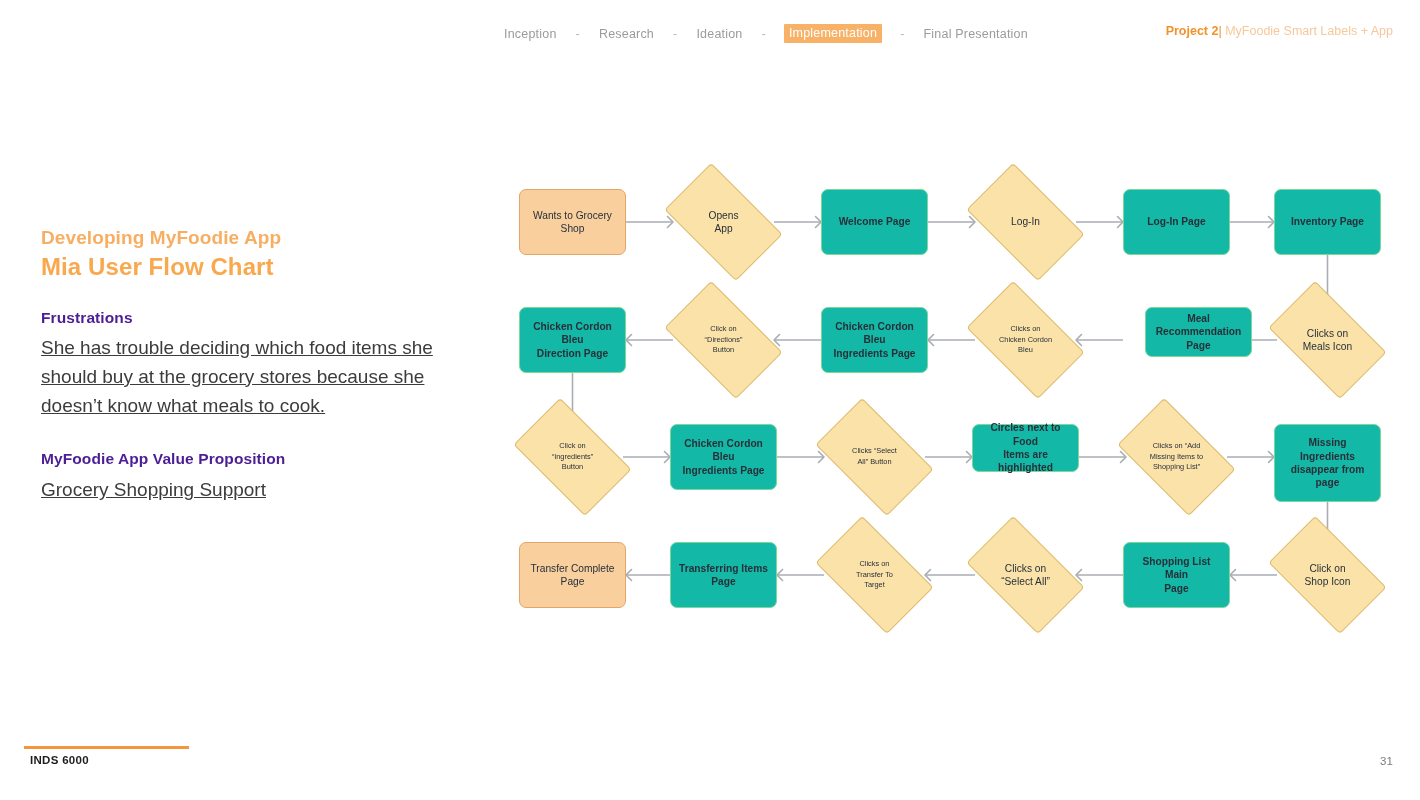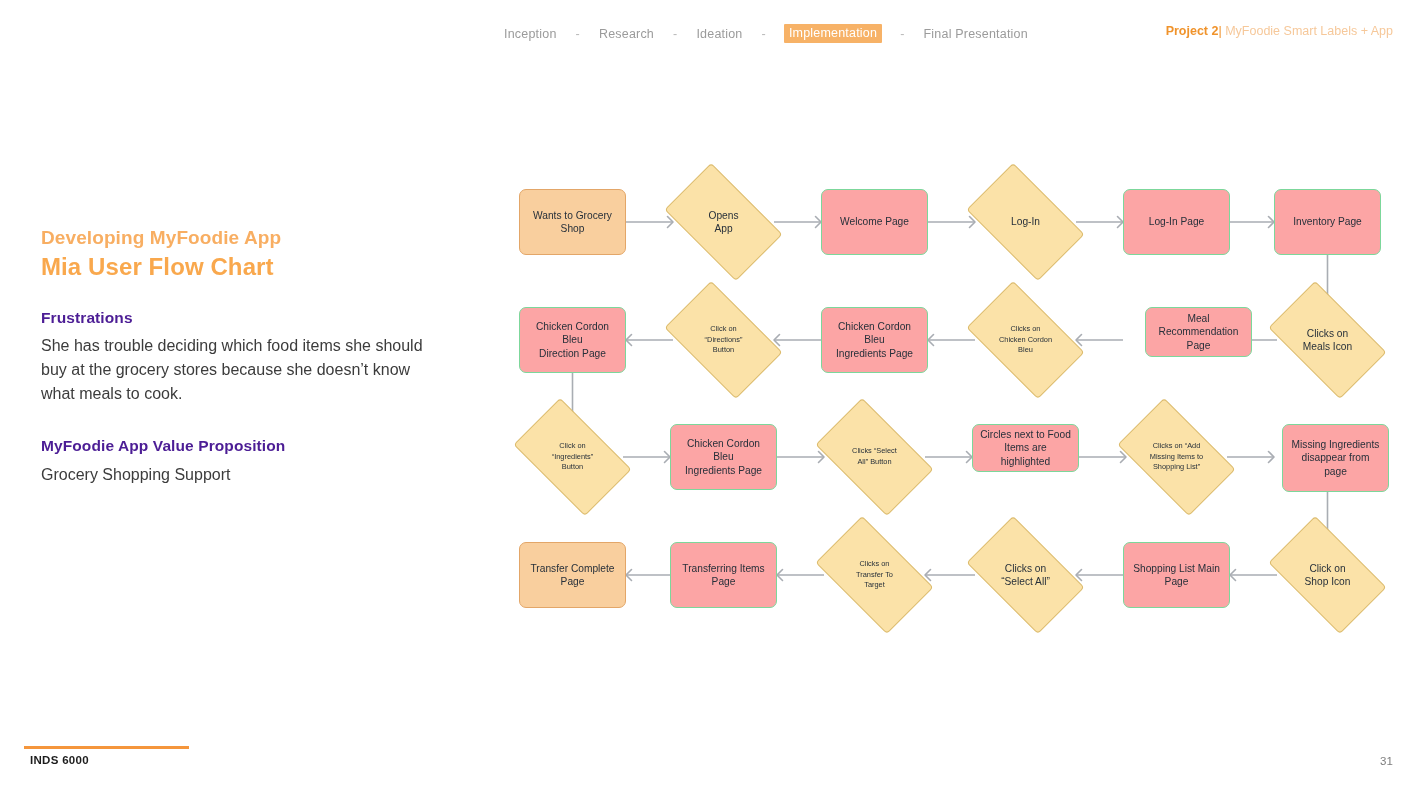--- a/index.html
+++ b/index.html
@@ -16,34 +16,34 @@
   .phase{padding:0 1px;}
   .phase.active{background:#f7b267;color:#ffffff;padding:2px 5px 3px 5px;border-radius:1px;}
   .projlabel{position:absolute;right:27px;top:0;font-size:12.5px;color:#f6c89a;white-space:nowrap;}
   .projlabel b{color:#f0932b;font-weight:700;}
   .projlabel .bar{color:#f0932b;}
   
   .leftcol{position:absolute;left:41px;top:226px;width:420px;}
   .eyebrow{font-size:19px;color:#f8ae62;font-weight:600;letter-spacing:.1px;line-height:1.25;}
   .bigtitle{font-size:24px;color:#f9a84d;font-weight:700;letter-spacing:.1px;margin-top:2px;line-height:1.25;}
   .sechead{font-size:15.5px;font-weight:700;color:#4c1d95;margin-top:27px;letter-spacing:.1px;}
-  .secbody{font-size:16px;color:#3c3c3c;line-height:1.52;margin-top:7px;max-width:400px;}
+  .secbody{font-size:19px;color:#3c3c3c;line-height:1.52;margin-top:7px;max-width:400px;text-decoration:underline;}
   .sechead.vp{margin-top:30px;}
   .secbody.vp{margin-top:8px;}
   
   .footrule{position:absolute;left:24px;top:746px;width:165px;height:2.5px;background:#f5963c;}
   .footlabel{position:absolute;left:30px;top:754px;font-size:11.5px;font-weight:700;color:#1d1d1d;letter-spacing:.3px;}
   .pagenum{position:absolute;left:1380px;top:755px;font-size:11.5px;color:#7d7d7d;}
   
   #flow{position:absolute;left:0;top:0;width:1420px;height:800px;pointer-events:none;}
   .node{position:absolute;box-sizing:border-box;display:flex;align-items:center;
         justify-content:center;text-align:center;line-height:1.32;}
   .node .lbl{padding:0 6px;white-space:pre-line;}
   .rect{border-radius:7px;border:1.6px solid;}
-  .rect.green{background:#fca5a5;border-color:#7cd79b;}
+  .rect.green{background:#14b8a6;border-color:#7cd79b;font-weight:bold;}
   .rect.orange{background:#f9cf9e;border-color:#e3a668;}
   .rect .lbl{font-size:10.2px;color:#27303a;}
   .dia{background:transparent;border:none;}
   .dia .dshape{position:absolute;inset:0;background:#fbe2a8;border:1.6px solid #dcbb6c;
                transform:rotate(45deg);border-radius:4px;}
   .dia .lbl{position:relative;z-index:2;font-size:10.2px;color:#27303a;}
   .dia .lbl.sm{font-size:7.4px;line-height:1.45;}
 </style>
 </head>
 <body>
@@ -199,21 +199,21 @@
     <div class="node rect green" style="left: 972px; top: 424px; width: 107px; height: 48px; pointer-events: auto;">
       <div class="lbl">Circles next to Food
 Items are highlighted</div>
     </div>
     <div class="node dia" style="left: 1126px; top: 424px; width: 101px; height: 66px; pointer-events: auto;">
       <div class="dshape"></div>
       <div class="lbl sm">Clicks on “Add
 Missing Items to
 Shopping List”</div>
     </div>
-    <div class="node rect green" style="left: 1274px; top: 424px; width: 107px; height: 68px; pointer-events: auto; margin-left: 8px;">
+    <div class="node rect green" style="left: 1274px; top: 424px; width: 107px; height: 78px; pointer-events: auto;">
       <div class="lbl">Missing Ingredients
 disappear from page</div>
     </div>
     <div class="node dia" style="left: 1277px; top: 542px; width: 101px; height: 66px; pointer-events: auto;">
       <div class="dshape"></div>
       <div class="lbl">Click on
 Shop Icon</div>
     </div>
     <div class="node rect green" style="left: 1123px; top: 542px; width: 107px; height: 66px; pointer-events: auto;">
       <div class="lbl">Shopping List Main

